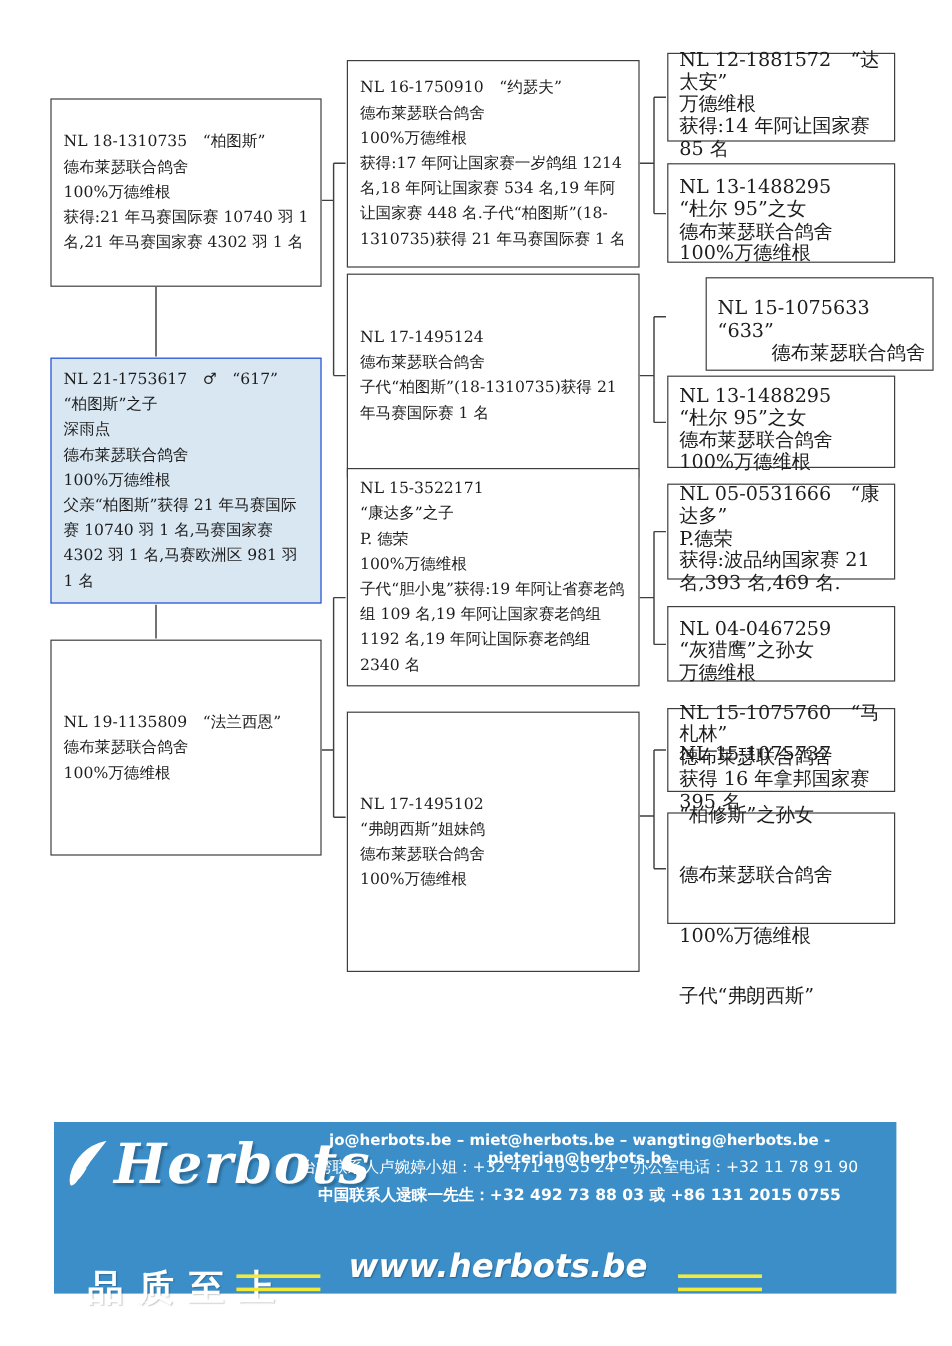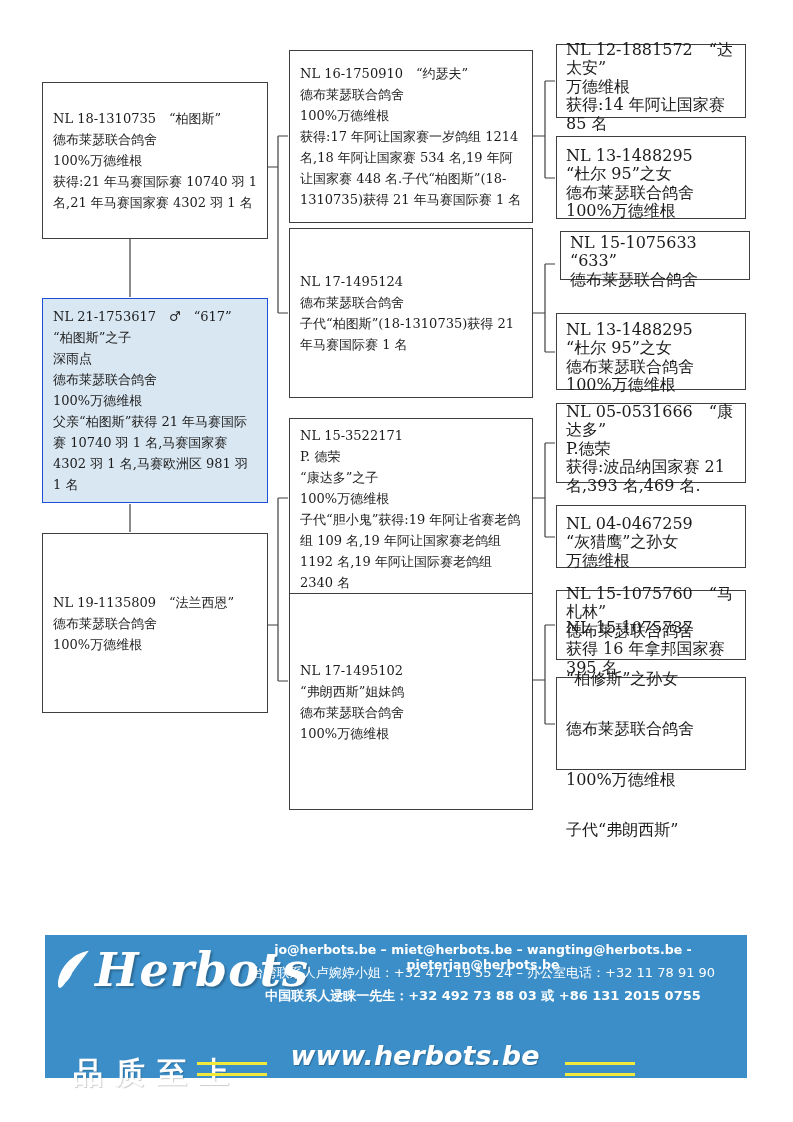--- a/index.html
+++ b/index.html
@@ -11,28 +11,28 @@
         padding:6px 8px 6px 10px;font-size:13px;}
   .pbox .bline{line-height:21px;}
   .subject{background:#d9e7f2;border:1px solid #1d4ed8;}
   
   .box-father{left:42px;top:82px;width:226px;height:157px;}
   .box-subject{left:42px;top:298px;width:226px;height:205px;}
   .box-mother{left:42px;top:533px;width:226px;height:180px;}
   
   .box-m0{left:289px;top:50px;width:244px;height:173px;}
   .box-m1{left:289px;top:228px;width:244px;height:170px;}
-  .box-m2{left:289px;top:418px;width:244px;height:182px;}
+  .box-m2{left:289px;top:390px;width:244px;height:182px;}
   .box-m3{left:289px;top:593px;width:244px;height:217px;}
   
   .col3{font-size:16px;padding:16px 6px 4px 9px;}
   .col3 .bline{line-height:18.5px;}
   .box-r0{left:556px;top:44px;width:190px;height:74px;}
   .box-r1{left:556px;top:136px;width:190px;height:83px;}
-  .box-r2{left:560px;top:231px;width:190px;height:49px;}
+  .box-r2{left:588px;top:231px;width:190px;height:78px;align-items:flex-end;}
   .box-r3{left:556px;top:313px;width:190px;height:77px;}
   .box-r4{left:556px;top:403px;width:190px;height:80px;}
   .box-r5{left:556px;top:505px;width:190px;height:63px;}
   .box-r6{left:556px;top:590px;width:190px;height:70px;}
   .box-r7{left:556px;top:677px;width:190px;height:93px;gap:32px;}
   
   .banner{position:absolute;left:45px;top:935px;width:702px;height:143px;background:#3b8ec8;
           font-family:"DejaVu Sans","Liberation Sans",sans-serif;color:#ffffff;}
   .logo-wrap{position:absolute;left:8px;top:8px;display:flex;align-items:center;}
   .logo-text{font-family:"DejaVu Serif","Liberation Serif",serif;font-style:italic;font-weight:bold;
@@ -93,22 +93,22 @@
       <div class="bline">100%万德维根</div>
       <div class="bline">获得:17 年阿让国家赛一岁鸽组 1214 名,18 年阿让国家赛 534 名,19 年阿让国家赛 448 名.子代“柏图斯”(18-1310735)获得 21 年马赛国际赛 1 名</div>
     </div>
   <div class="pbox box-m1">
       <div class="bline">NL 17-1495124</div>
       <div class="bline">德布莱瑟联合鸽舍</div>
       <div class="bline">子代“柏图斯”(18-1310735)获得 21 年马赛国际赛 1 名</div>
     </div>
   <div class="pbox box-m2">
       <div class="bline">NL 15-3522171</div>
+      <div class="bline">“康达多”之子</div>
       <div class="bline">P. 德荣</div>
-      <div class="bline">“康达多”之子</div>
       <div class="bline">100%万德维根</div>
       <div class="bline">子代“胆小鬼”获得:19 年阿让省赛老鸽组 109 名,19 年阿让国家赛老鸽组 1192 名,19 年阿让国际赛老鸽组 2340 名</div>
     </div>
   <div class="pbox box-m3">
       <div class="bline">NL 17-1495102</div>
       <div class="bline">“弗朗西斯”姐妹鸽</div>
       <div class="bline">德布莱瑟联合鸽舍</div>
       <div class="bline">100%万德维根</div>
     </div>
 

